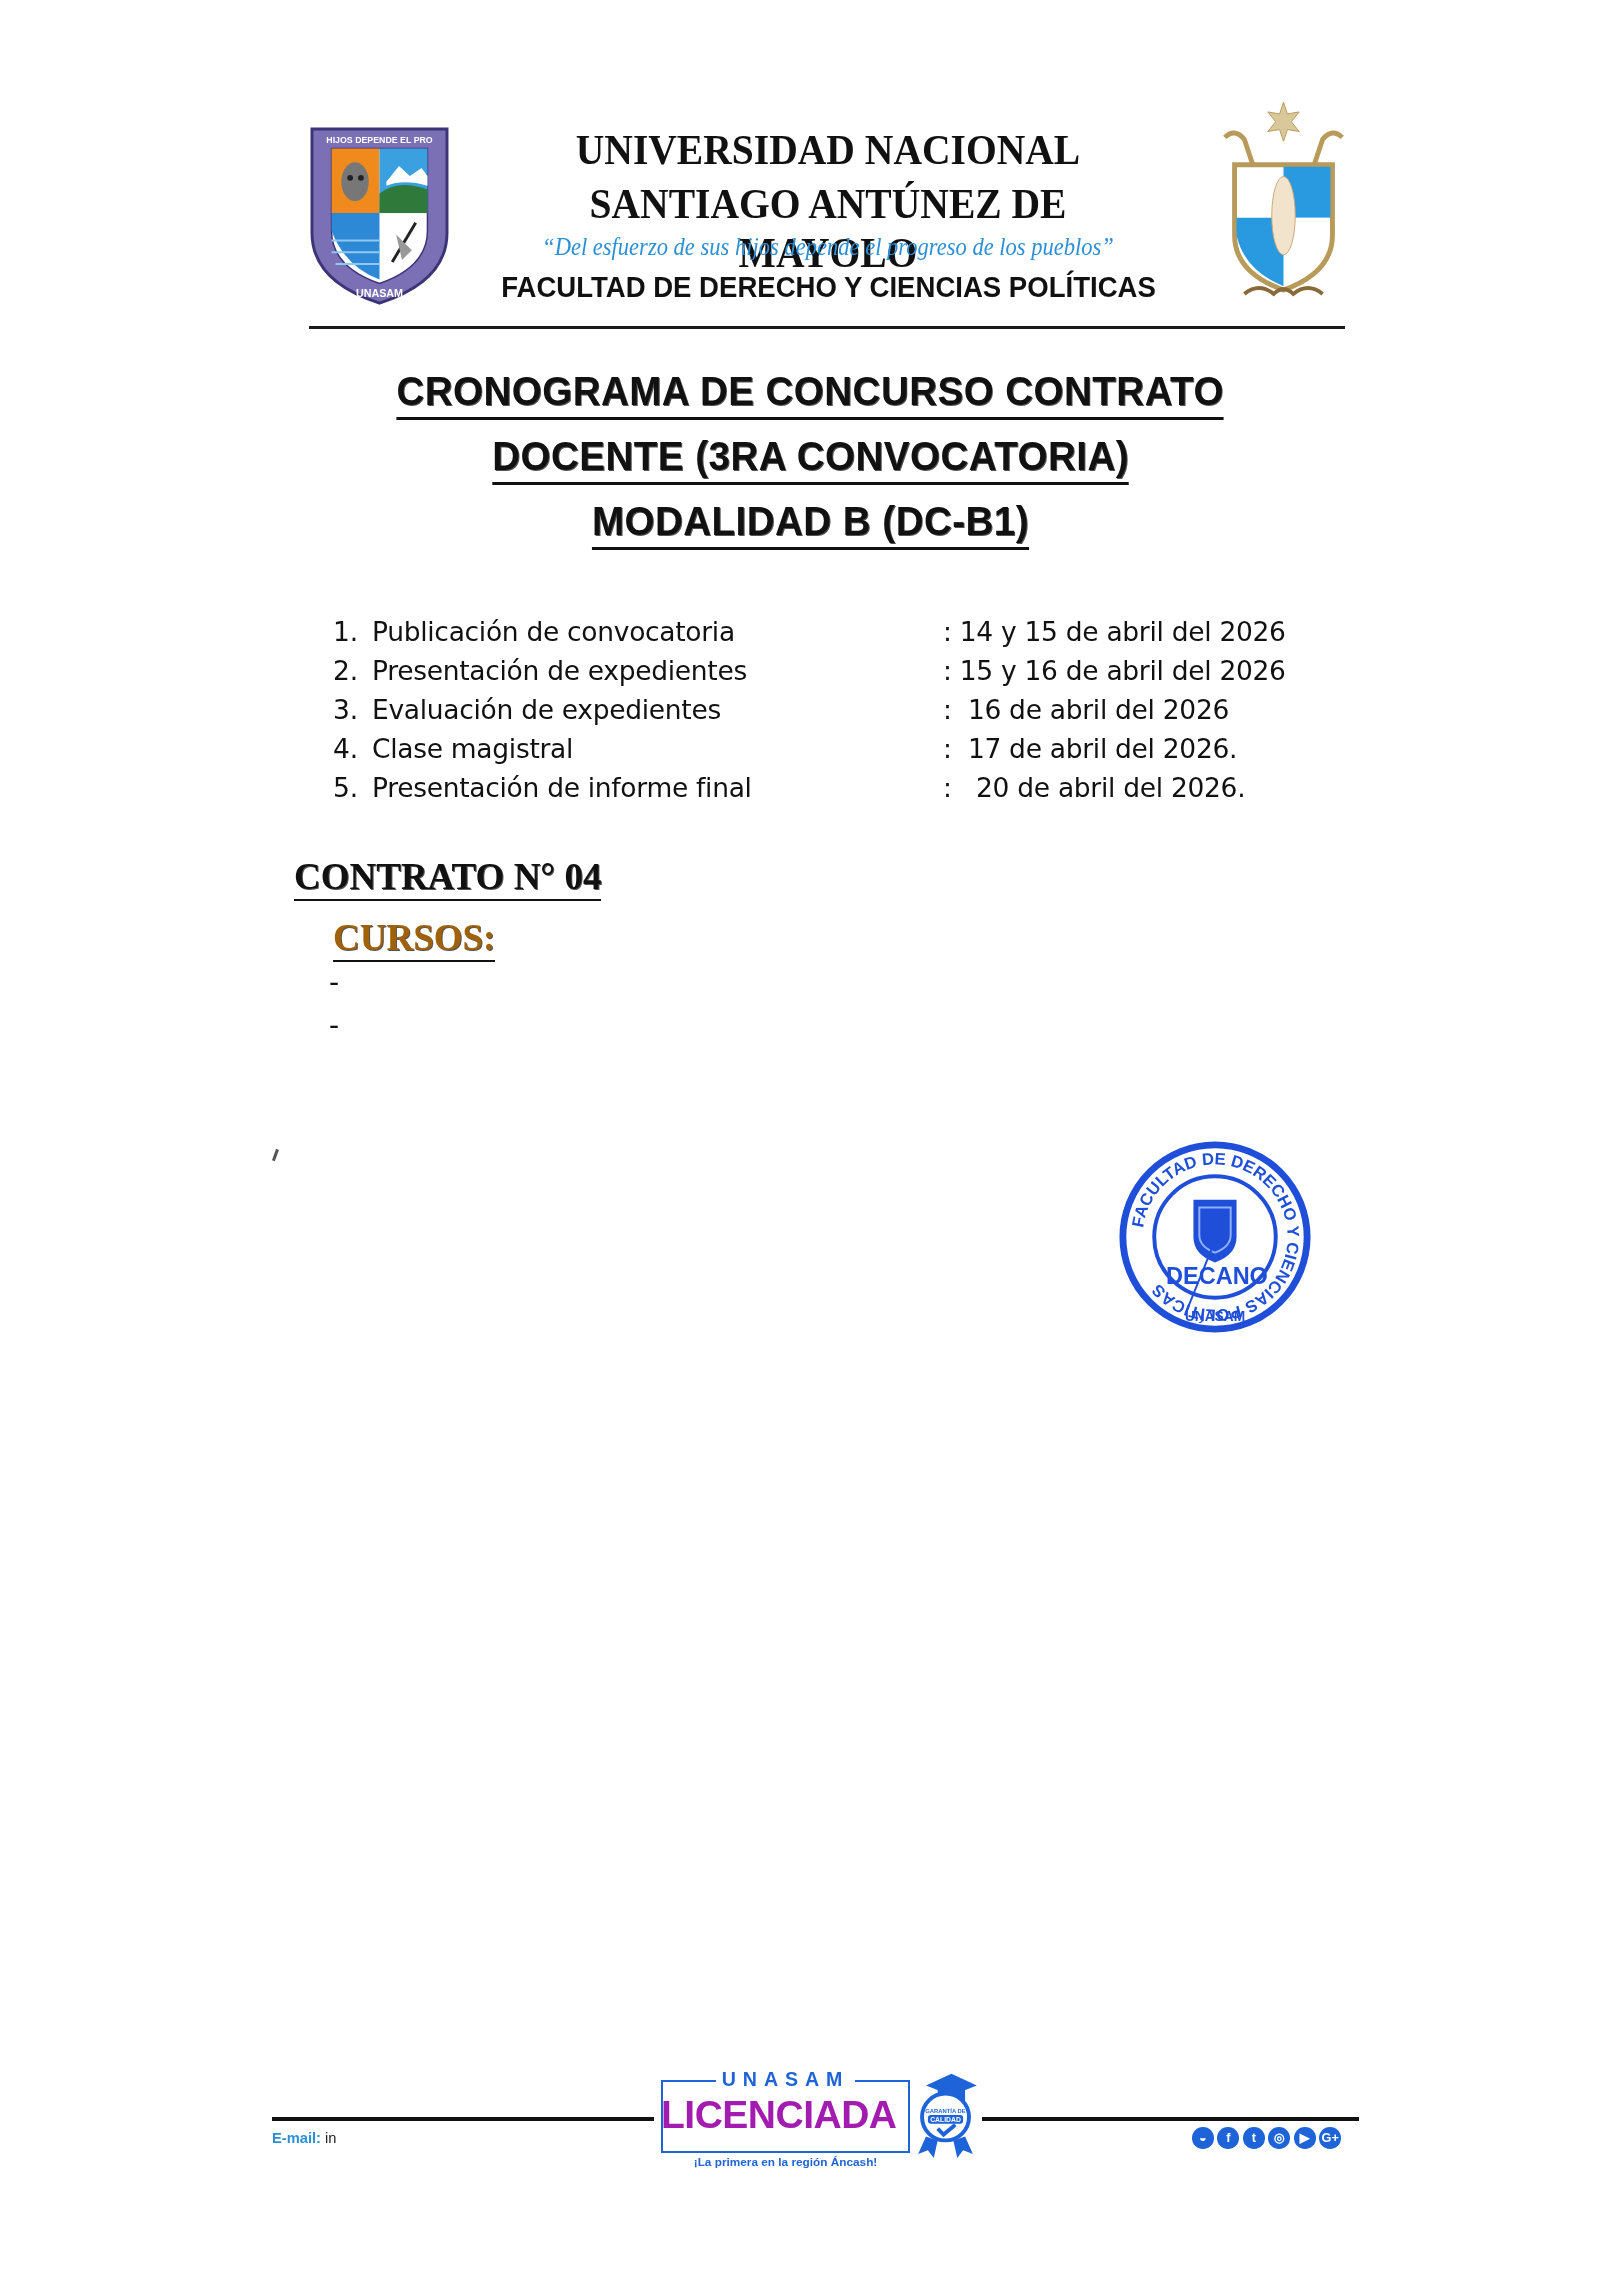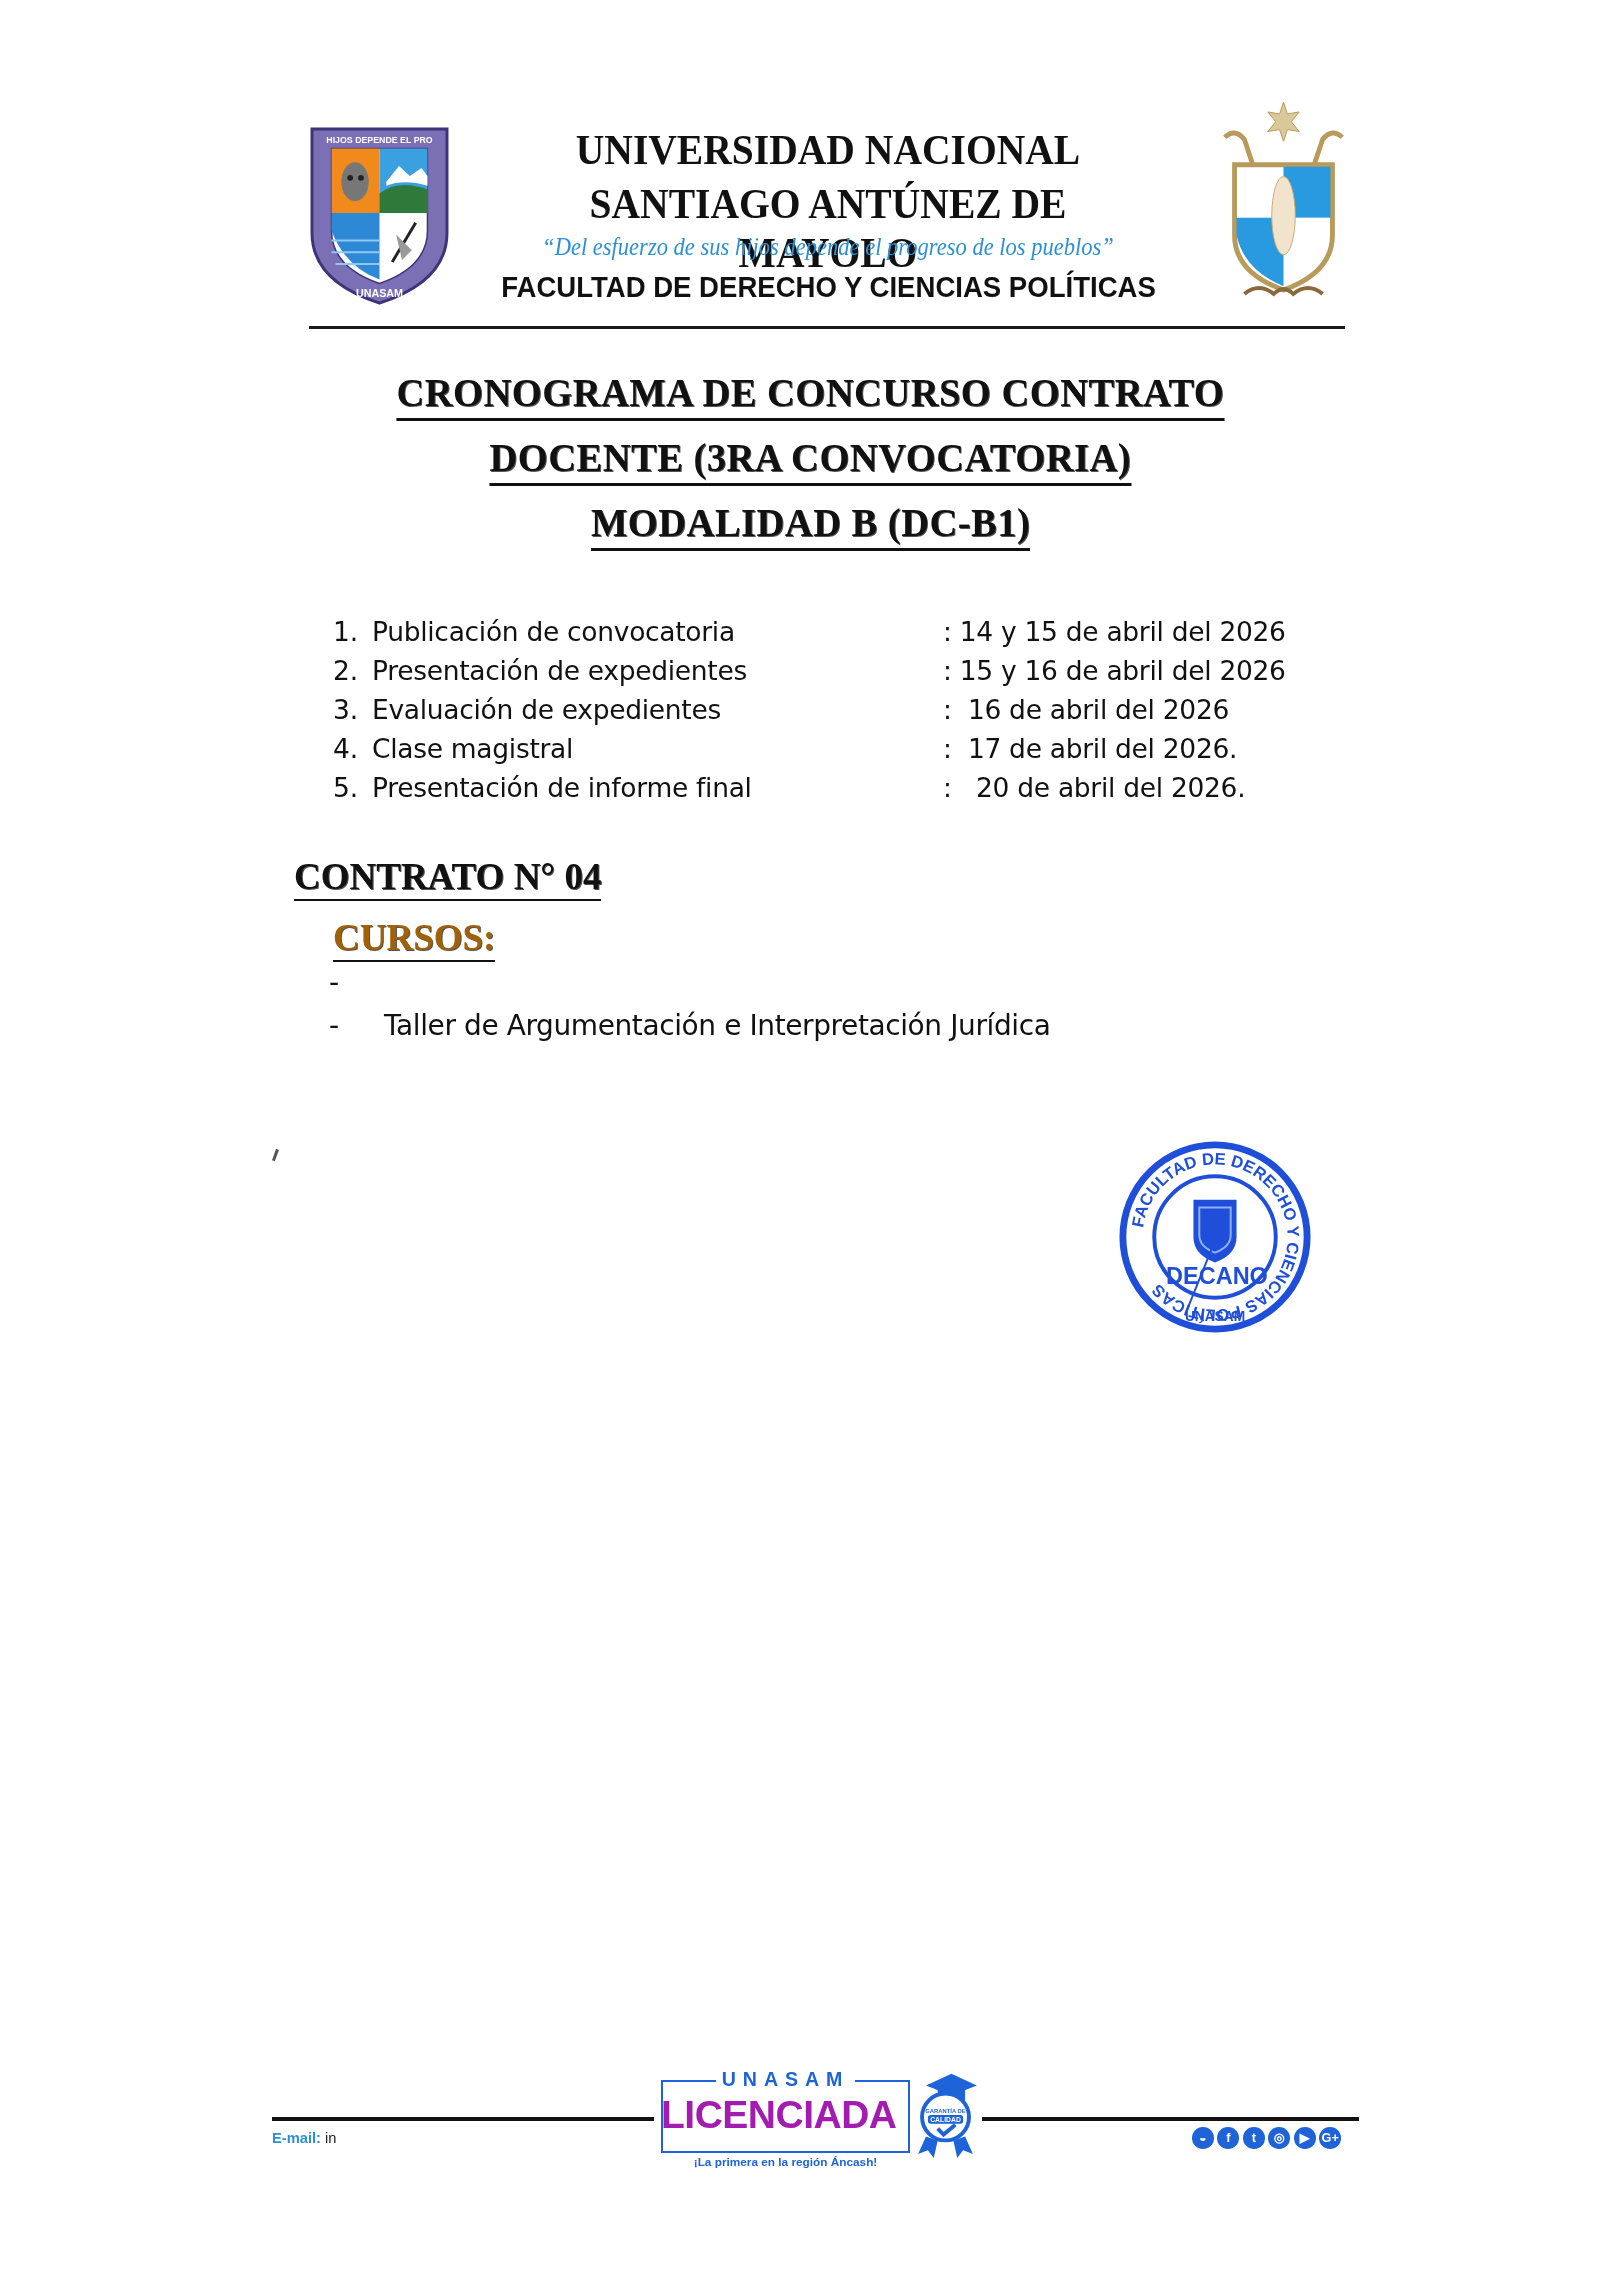--- a/index.html
+++ b/index.html
@@ -14,21 +14,21 @@
                  font-size:43px; font-weight:bold; letter-spacing:0px; transform:scaleX(0.92); color:#111; }
     .uni-line2 { left:470px; top:179px; width:716px; text-align:center; font-family:"Liberation Serif", serif;
                  font-size:43px; font-weight:bold; transform:scaleX(0.92); color:#111; }
     .motto { left:470px; top:233px; width:716px; text-align:center; font-family:"Liberation Serif", serif;
              font-style:italic; font-size:24.5px; color:#2d8fd6; transform:scaleX(0.92); }
     .faculty { left:451px; top:271px; width:755px; text-align:center; font-family:"Liberation Sans", sans-serif;
                font-weight:bold; font-size:29px; color:#111; transform:scaleX(0.95); }
     .header-rule { left:309px; top:326px; width:1036px; height:2.9px; background:#1a1a1a; }
 
     
-    .title { left:294px; width:1033px; text-align:center; font-family:Liberation Serif, serif;
+    .title { left:294px; width:1033px; text-align:center; font-family:Liberation Sans, sans-serif;
              font-weight:bold; font-size:41px; color:#111; letter-spacing:0.5px; }
     .title span { border-bottom:3.9px solid #111; padding-bottom:2px; display:inline-block; transform:scaleX(0.94); text-shadow:1px 1px 0 #555; }
     .t1 { top:368px; }
     .t2 { top:433px; }
     .t3 { top:498px; }
 
     
     .sched { left:333px; top:616px; width:980px; }
     .sched-row { position:relative; height:39px; font-family:"DejaVu Sans", sans-serif; font-size:26.5px; color:#111; }
     .sched-num { position:absolute; left:0; top:0; width:39px; }
@@ -149,21 +149,20 @@
 </div>
 
 <div class="abs contrato"><span>CONTRATO N° 04</span></div>
 <div class="abs cursos-h"><span>CURSOS:</span></div>
 <div class="abs cursos-list">
   <div class="curso-item">
     <span class="curso-dash">-</span>
   </div>
   <div class="curso-item">
     <span class="curso-dash">-</span>
-    <span class="curso-text">Taller de Argumentación e Interpretación Jurídica</span>
   </div>
 </div>
 
 <div class="abs stray"></div>
 
 <div class="abs stamp">
   <svg width="196" height="196" viewBox="0 0 200 200">
     <defs>
       <path id="ringPath" d="M100,100 m-74,0 a74,74 0 1,1 148,0 a74,74 0 1,1 -148,0"></path>
     </defs>

